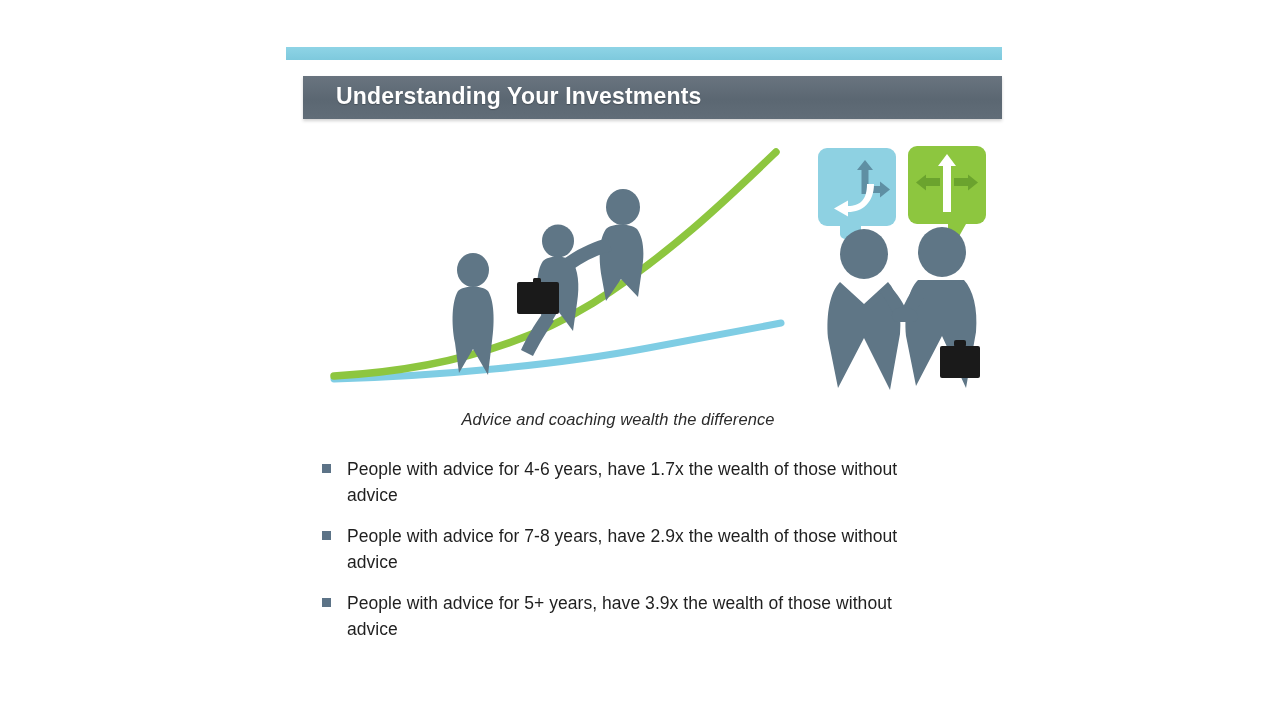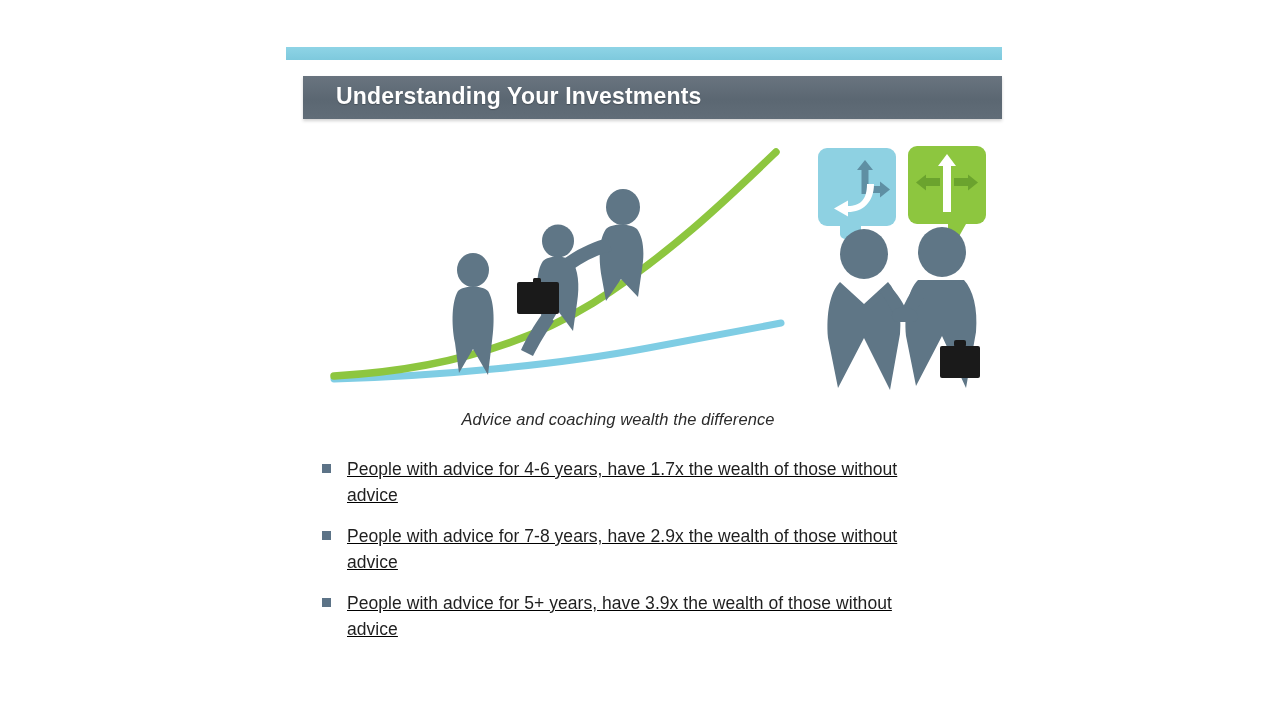--- a/index.html
+++ b/index.html
@@ -85,21 +85,20 @@
     height: 252px;
   }
   #handshake-svg { display: block; }
 
   
   #bullet-list {
     position: absolute;
     left: 322px;
     top: 456px;
     width: 620px;
-    text-decoration: underline;
   }
   .bullet-row {
     display: flex;
     align-items: flex-start;
     margin-bottom: 15px;
   }
   .bullet-marker {
     width: 9px;
     height: 9px;
     background: #5c7387;

